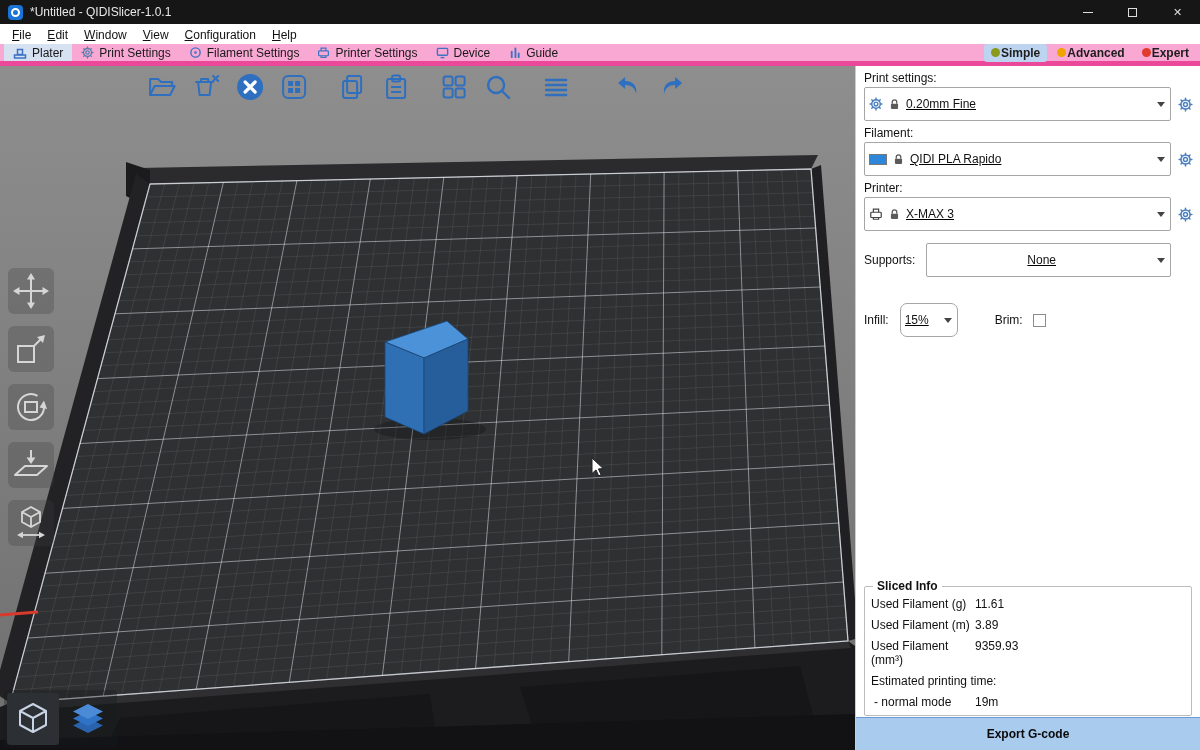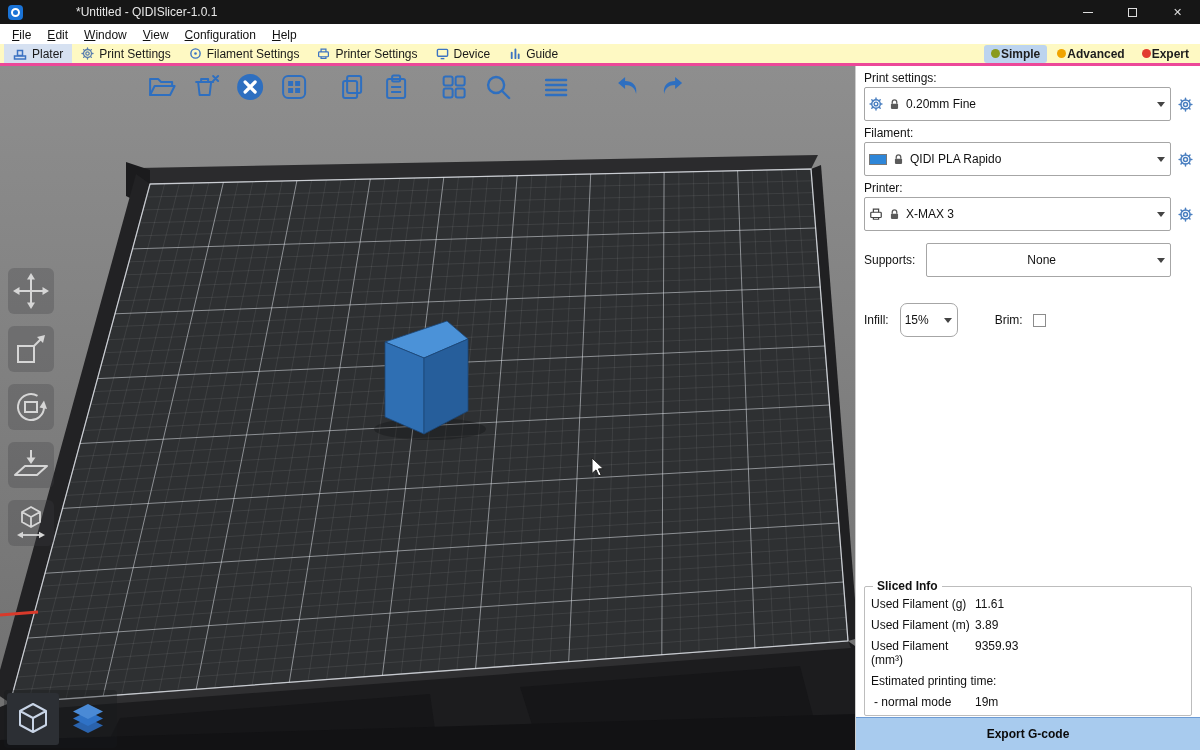--- a/index.html
+++ b/index.html
@@ -1,35 +1,35 @@
 <!DOCTYPE html>
 <html><head>
 <meta charset="utf-8">
 <style>
   * { margin:0; padding:0; box-sizing:border-box; }
   body { font-family:"Liberation Sans","DejaVu Sans",sans-serif; font-size:12px; }
   .app { width:1200px; height:750px; overflow:hidden; display:flex; flex-direction:column; background:#fff; user-select:none; }
 
   
-  .titlebar { height:24px; background:#161616; color:#e8e8e8; display:flex; align-items:center; padding-left:8px; flex:0 0 auto;gap:46px; }
+  .titlebar { height:24px; background:#161616; color:#e8e8e8; display:flex; align-items:center; padding-left:8px; flex:0 0 auto; }
   .app-icon { width:15px; height:15px; border-radius:4px; background:#1a73d6; margin-right:7px; position:relative; }
   .app-icon::after { content:""; position:absolute; inset:3px; border:2px solid #fff; border-radius:50%; }
   .titlebar .title { font-size:12px; }
   .win-controls { margin-left:auto; display:flex; height:100%; }
   .win-btn { width:45px; height:100%; display:flex; align-items:center; justify-content:center; color:#ddd; font-size:11px; }
   .min-glyph { width:10px; height:1px; background:#ddd; display:block; }
   .max-glyph { width:9px; height:9px; border:1px solid #ddd; display:block; }
 
   
   .menubar { height:20px; background:#fff; display:flex; align-items:flex-end; padding-left:4px; flex:0 0 auto; }
   .menu-item { display:inline-block; padding:2px 8px; color:#111; }
   .menu-item::first-letter { text-decoration:underline; }
 
   
-  .tabbar { height:22px; background:#fef9c3; border-bottom:3px solid #ec4899; display:flex; align-items:stretch; padding:0 4px; flex:0 0 auto; }
+  .tabbar { height:22px; background:#f9a8d4; border-bottom:5px solid #ec4899; display:flex; align-items:stretch; padding:0 4px; flex:0 0 auto; }
   .tab { display:flex; align-items:center; gap:5px; padding:0 9px; color:#191919; }
   .tab.active { background:#d6e1f1; }
   .tab svg { flex:0 0 auto; }
   .modes { margin-left:auto; display:flex; align-items:center; gap:3px; }
   .mode { display:flex; align-items:center; gap:1px; padding:2px 7px; border-radius:3px; font-weight:700; color:#1d1d1d; }
   .mode.active { background:#bcd4ef; }
   .dot { width:9px; height:9px; border-radius:50%; flex:0 0 auto; }
 
   
   .main { flex:1; display:flex; height:684px; }
@@ -44,21 +44,21 @@
   .tool-btn { width:46px; height:46px; border-radius:6px; background:rgba(62,62,64,0.28); display:flex; align-items:center; justify-content:center; }
 
   .view-switch { position:absolute; left:4px; bottom:2px; display:flex; gap:3px; background:rgba(24,26,30,0.35); padding:3px; border-radius:4px; }
   .vs-btn { width:52px; height:52px; display:flex; align-items:center; justify-content:center; border-radius:3px; }
   .vs-btn.active { background:#2c2f34; }
 
   
   .sidebar { width:345px; background:#fff; border-left:1px solid #cdcdcd; display:flex; flex-direction:column; position:relative; }
   .sb-label { margin:5px 8px 2px; color:#111; }
   .combo-row { display:flex; align-items:center; gap:5px; margin:0 6px 0 8px; }
-  .combo { flex:1; height:20px; border:1px solid #a6a6a6; border-radius:2px; background:#fff; display:flex; align-items:center; gap:5px; padding:16px 4px; min-width:0; }
+  .combo { flex:1; height:20px; border:1px solid #a6a6a6; border-radius:2px; background:#fff; display:flex; align-items:center; gap:5px; padding:16px 4px; min-width:0;text-decoration:underline; }
   .combo .ctext { flex:1; white-space:nowrap; overflow:hidden; color:#111; }
   .chev { width:0; height:0; border-left:4px solid transparent; border-right:4px solid transparent; border-top:5px solid #444; margin-right:1px; flex:0 0 auto; }
   .gear-btn { width:18px; height:18px; border:none; background:none; color:#4a7fc0; display:flex; align-items:center; justify-content:center; padding:0; flex:0 0 auto; }
   .gear-ph { width:18px; flex:0 0 auto; }
   .swatch { width:18px; height:11px; border:1px solid #777; flex:0 0 auto; }
   .inline-lbl { color:#111; margin-right:6px; }
   .combo.small { flex:0 0 58px;border-radius:7px; }
   .checkbox { width:13px; height:13px; border:1px solid #8c8c8c; background:#fff; margin-left:5px; }
   .brim-lbl { margin-left:32px; color:#111; }
 

